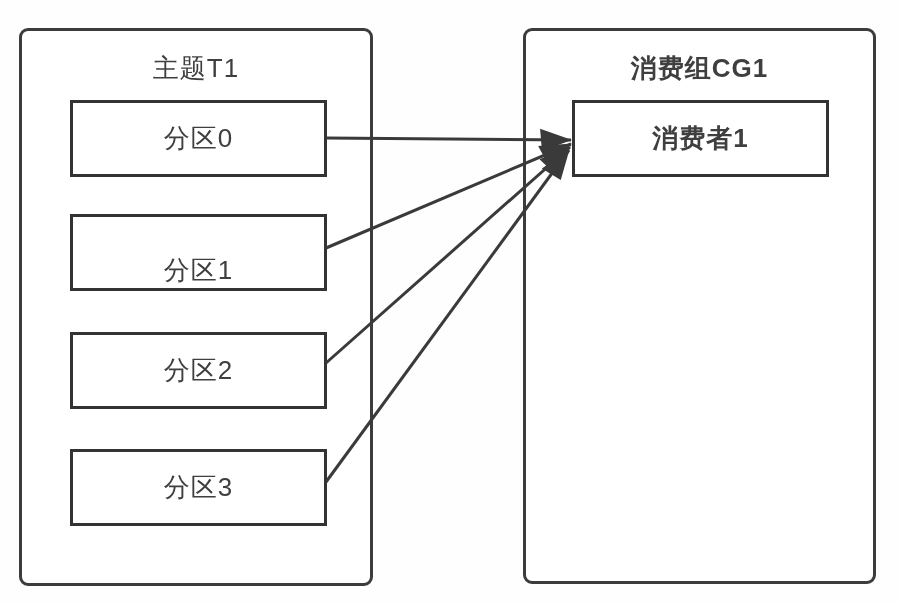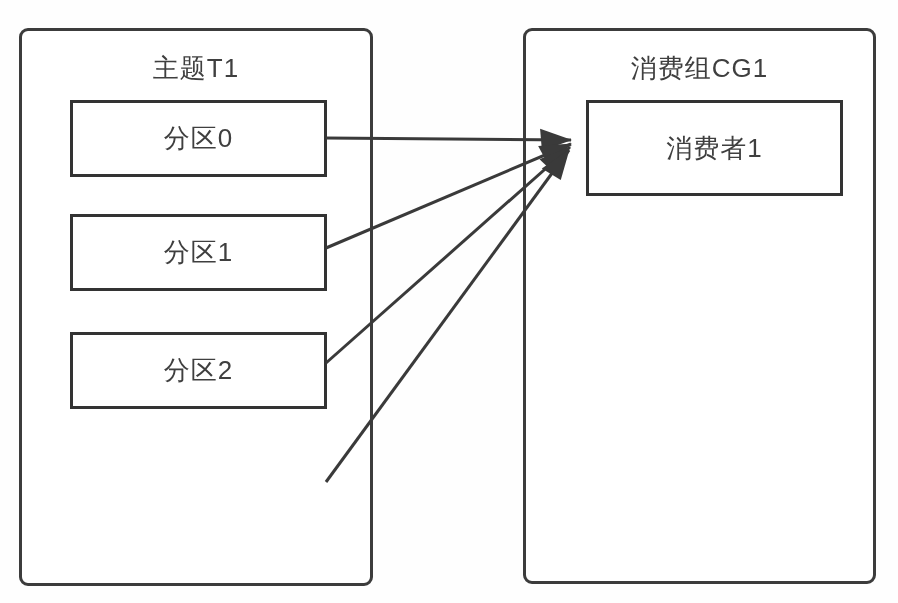--- a/index.html
+++ b/index.html
@@ -17,21 +17,21 @@
   }
   .container {
     position: absolute;
     border: 3px solid #3c3c3c;
     border-radius: 9px;
     background: #ffffff;
     box-sizing: border-box;
     padding-left: 40px;
   }
   .container.left  { left: 19px;  top: 28px; width: 354px; height: 558px; }
-  .container.right { left: 523px; top: 28px; width: 353px; height: 556px; }
+  .container.right { left: 523px; top: 28px; width: 353px; height: 556px; font-weight: bold; }
   .container-title {
     position: absolute;
     top: 20px;
     left: 0;
     width: 100%;
     text-align: center;
     font-size: 26px;
     color: #3f3f3f;
     letter-spacing: 1px;
   }
@@ -44,24 +44,24 @@
     align-items: center;
     justify-content: center;
   }
   .node span {
     font-size: 26px;
     color: #3f3f3f;
     letter-spacing: 1px;
   }
   .partition { left: 48px; width: 257px; height: 77px; }
   .p0 { top: 69px;  }
-  .p1 { top: 183px; }
+  .p1 { top: 183px; align-items: flex-end; }
   .p2 { top: 301px; align-items: center; }
   .p3 { top: 418px; }
-  .consumer { left: 60px; top: 69px; width: 257px; height: 96px; }
+  .consumer { left: 46px; top: 69px; width: 257px; height: 77px; }
   .arrows {
     position: absolute;
     left: 0;
     top: 0;
     pointer-events: none;
   }
   .watermark {
     position: absolute;
     right: 5px;
     bottom: 4px;
@@ -80,20 +80,23 @@
     <div class="container-title">主题T1</div>
     <div class="node partition p0">
       <span>分区0</span>
     </div>
     <div class="node partition p1">
       <span>分区1</span>
     </div>
     <div class="node partition p2">
       <span>分区2</span>
     </div>
+    <div class="node partition p3">
+      <span>分区3</span>
+    </div>
   </div>
 
   <div class="container right">
     <div class="container-title">消费组CG1</div>
     <div class="node consumer">
       <span>消费者1</span>
     </div>
   </div>
 
   <svg class="arrows" width="898" height="603" viewBox="0 0 898 603" xmlns="http://www.w3.org/2000/svg">

